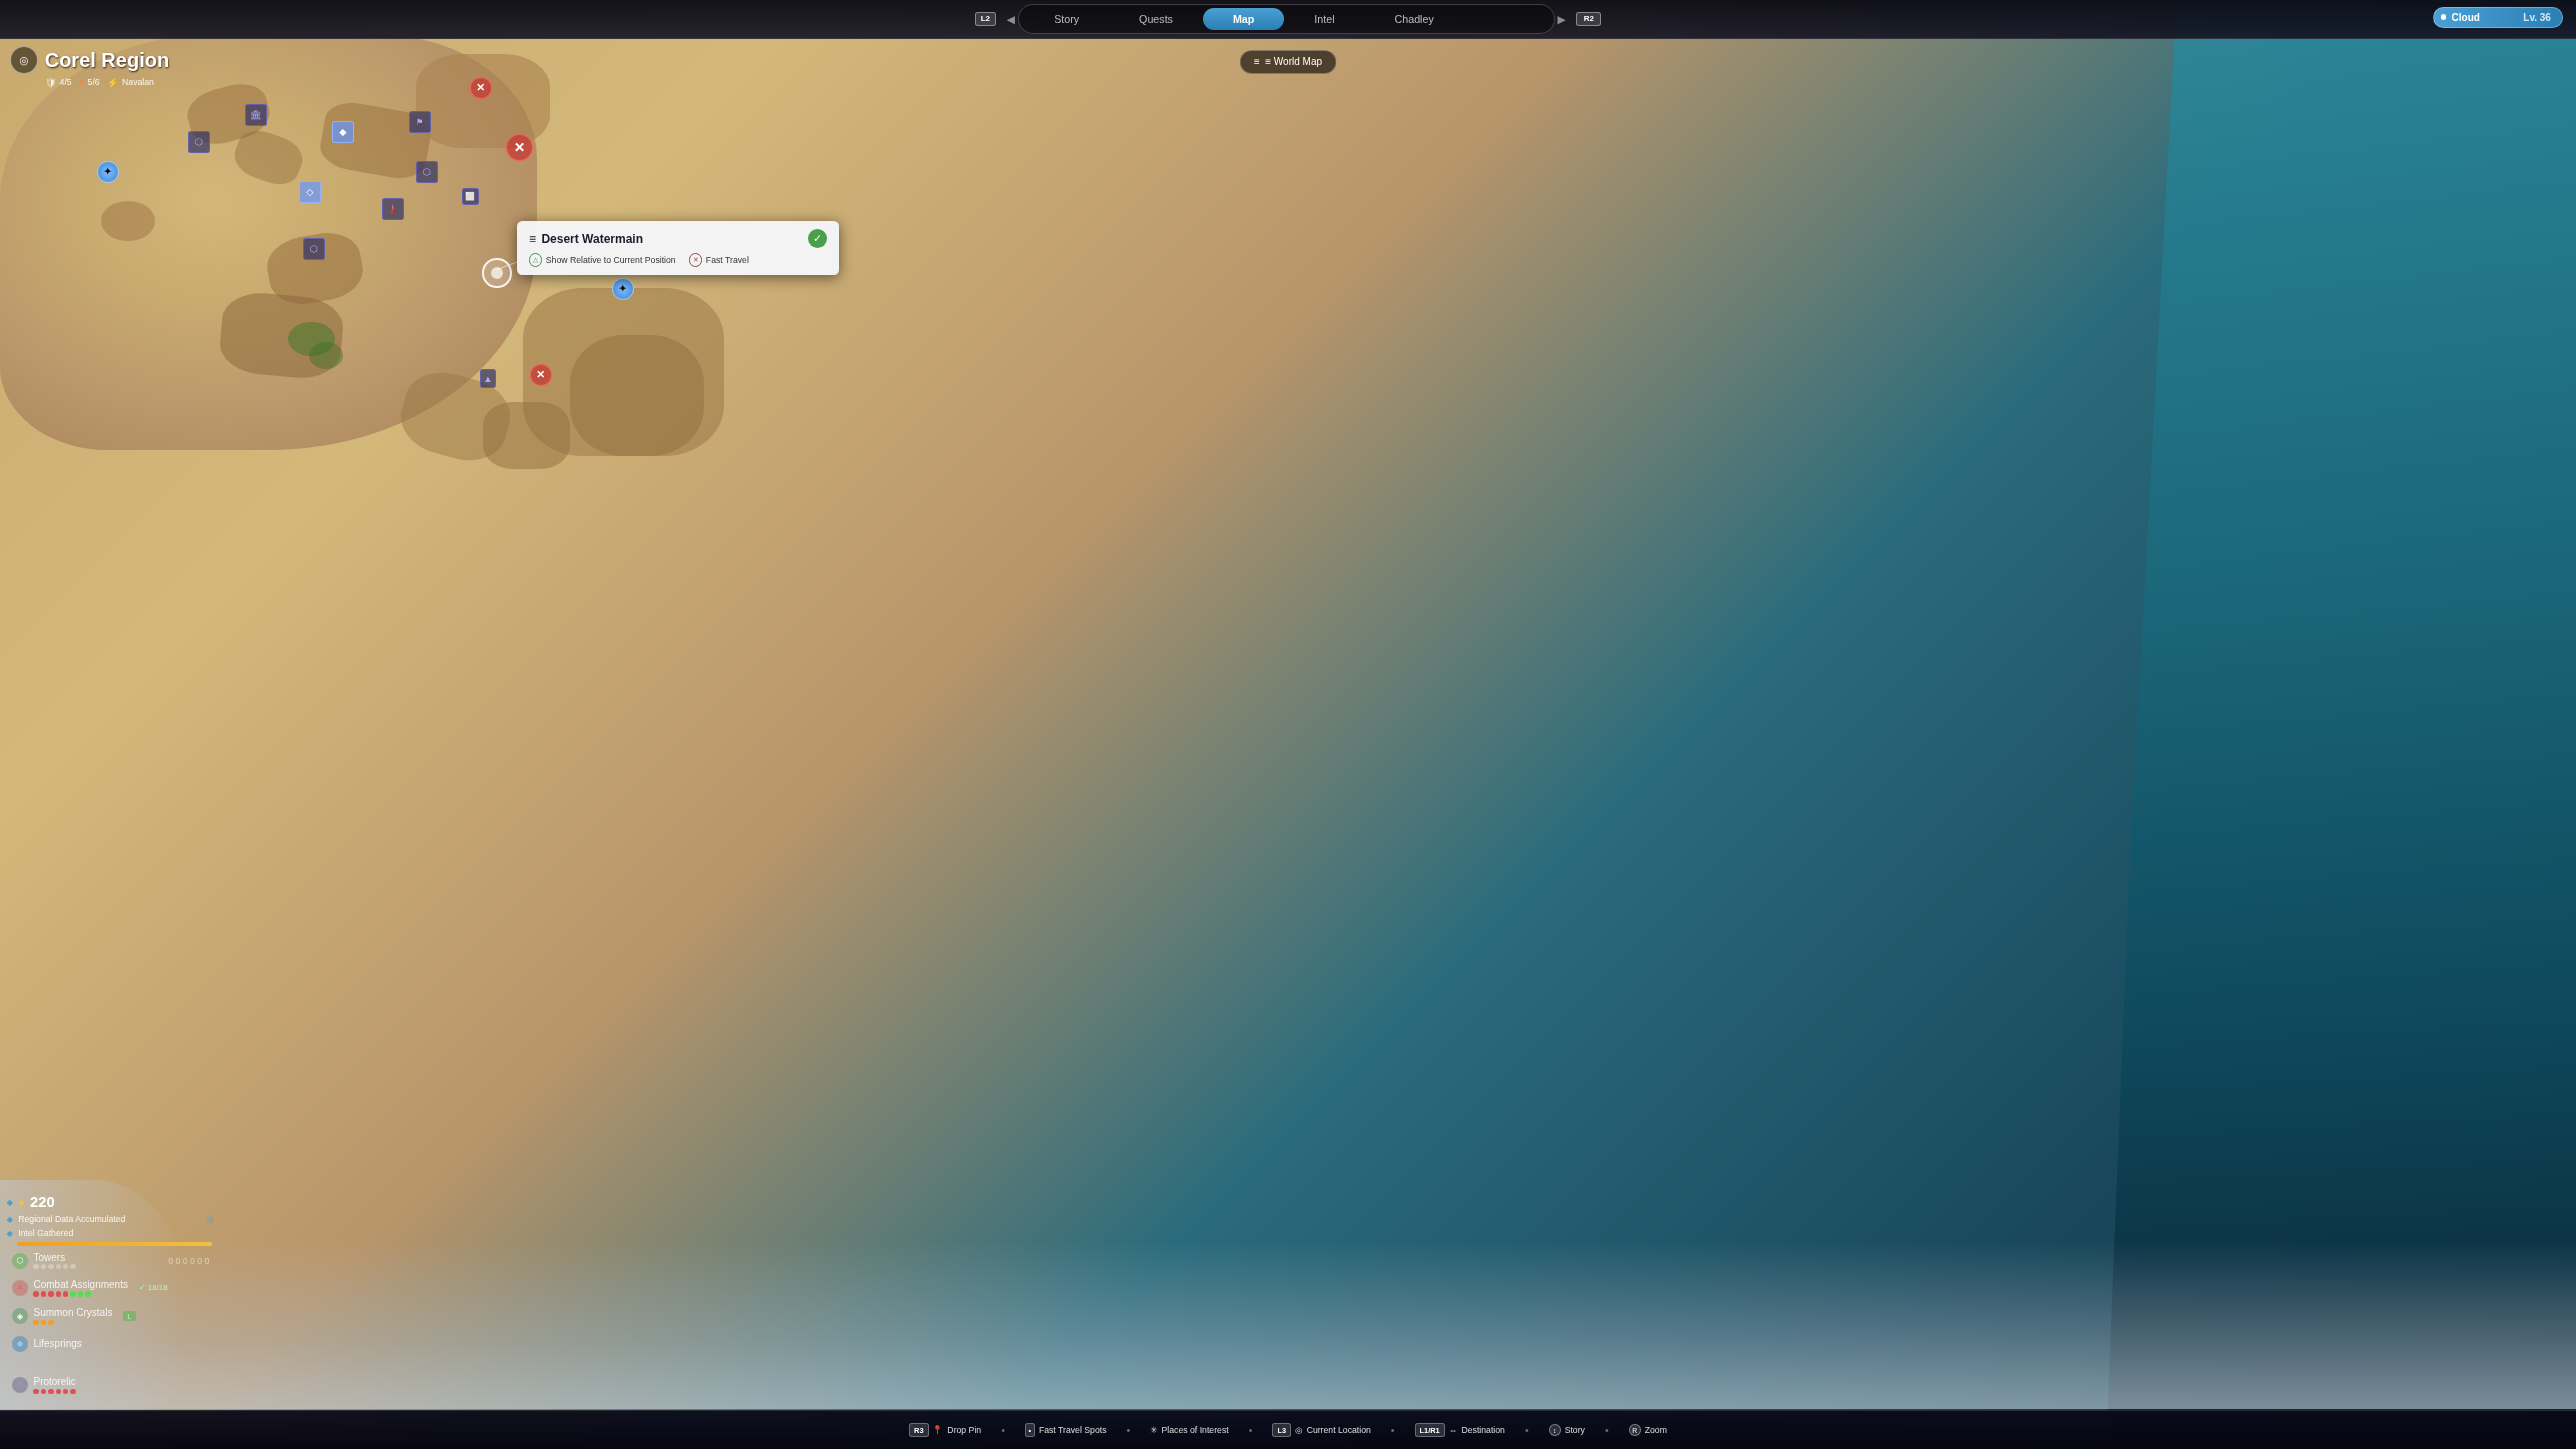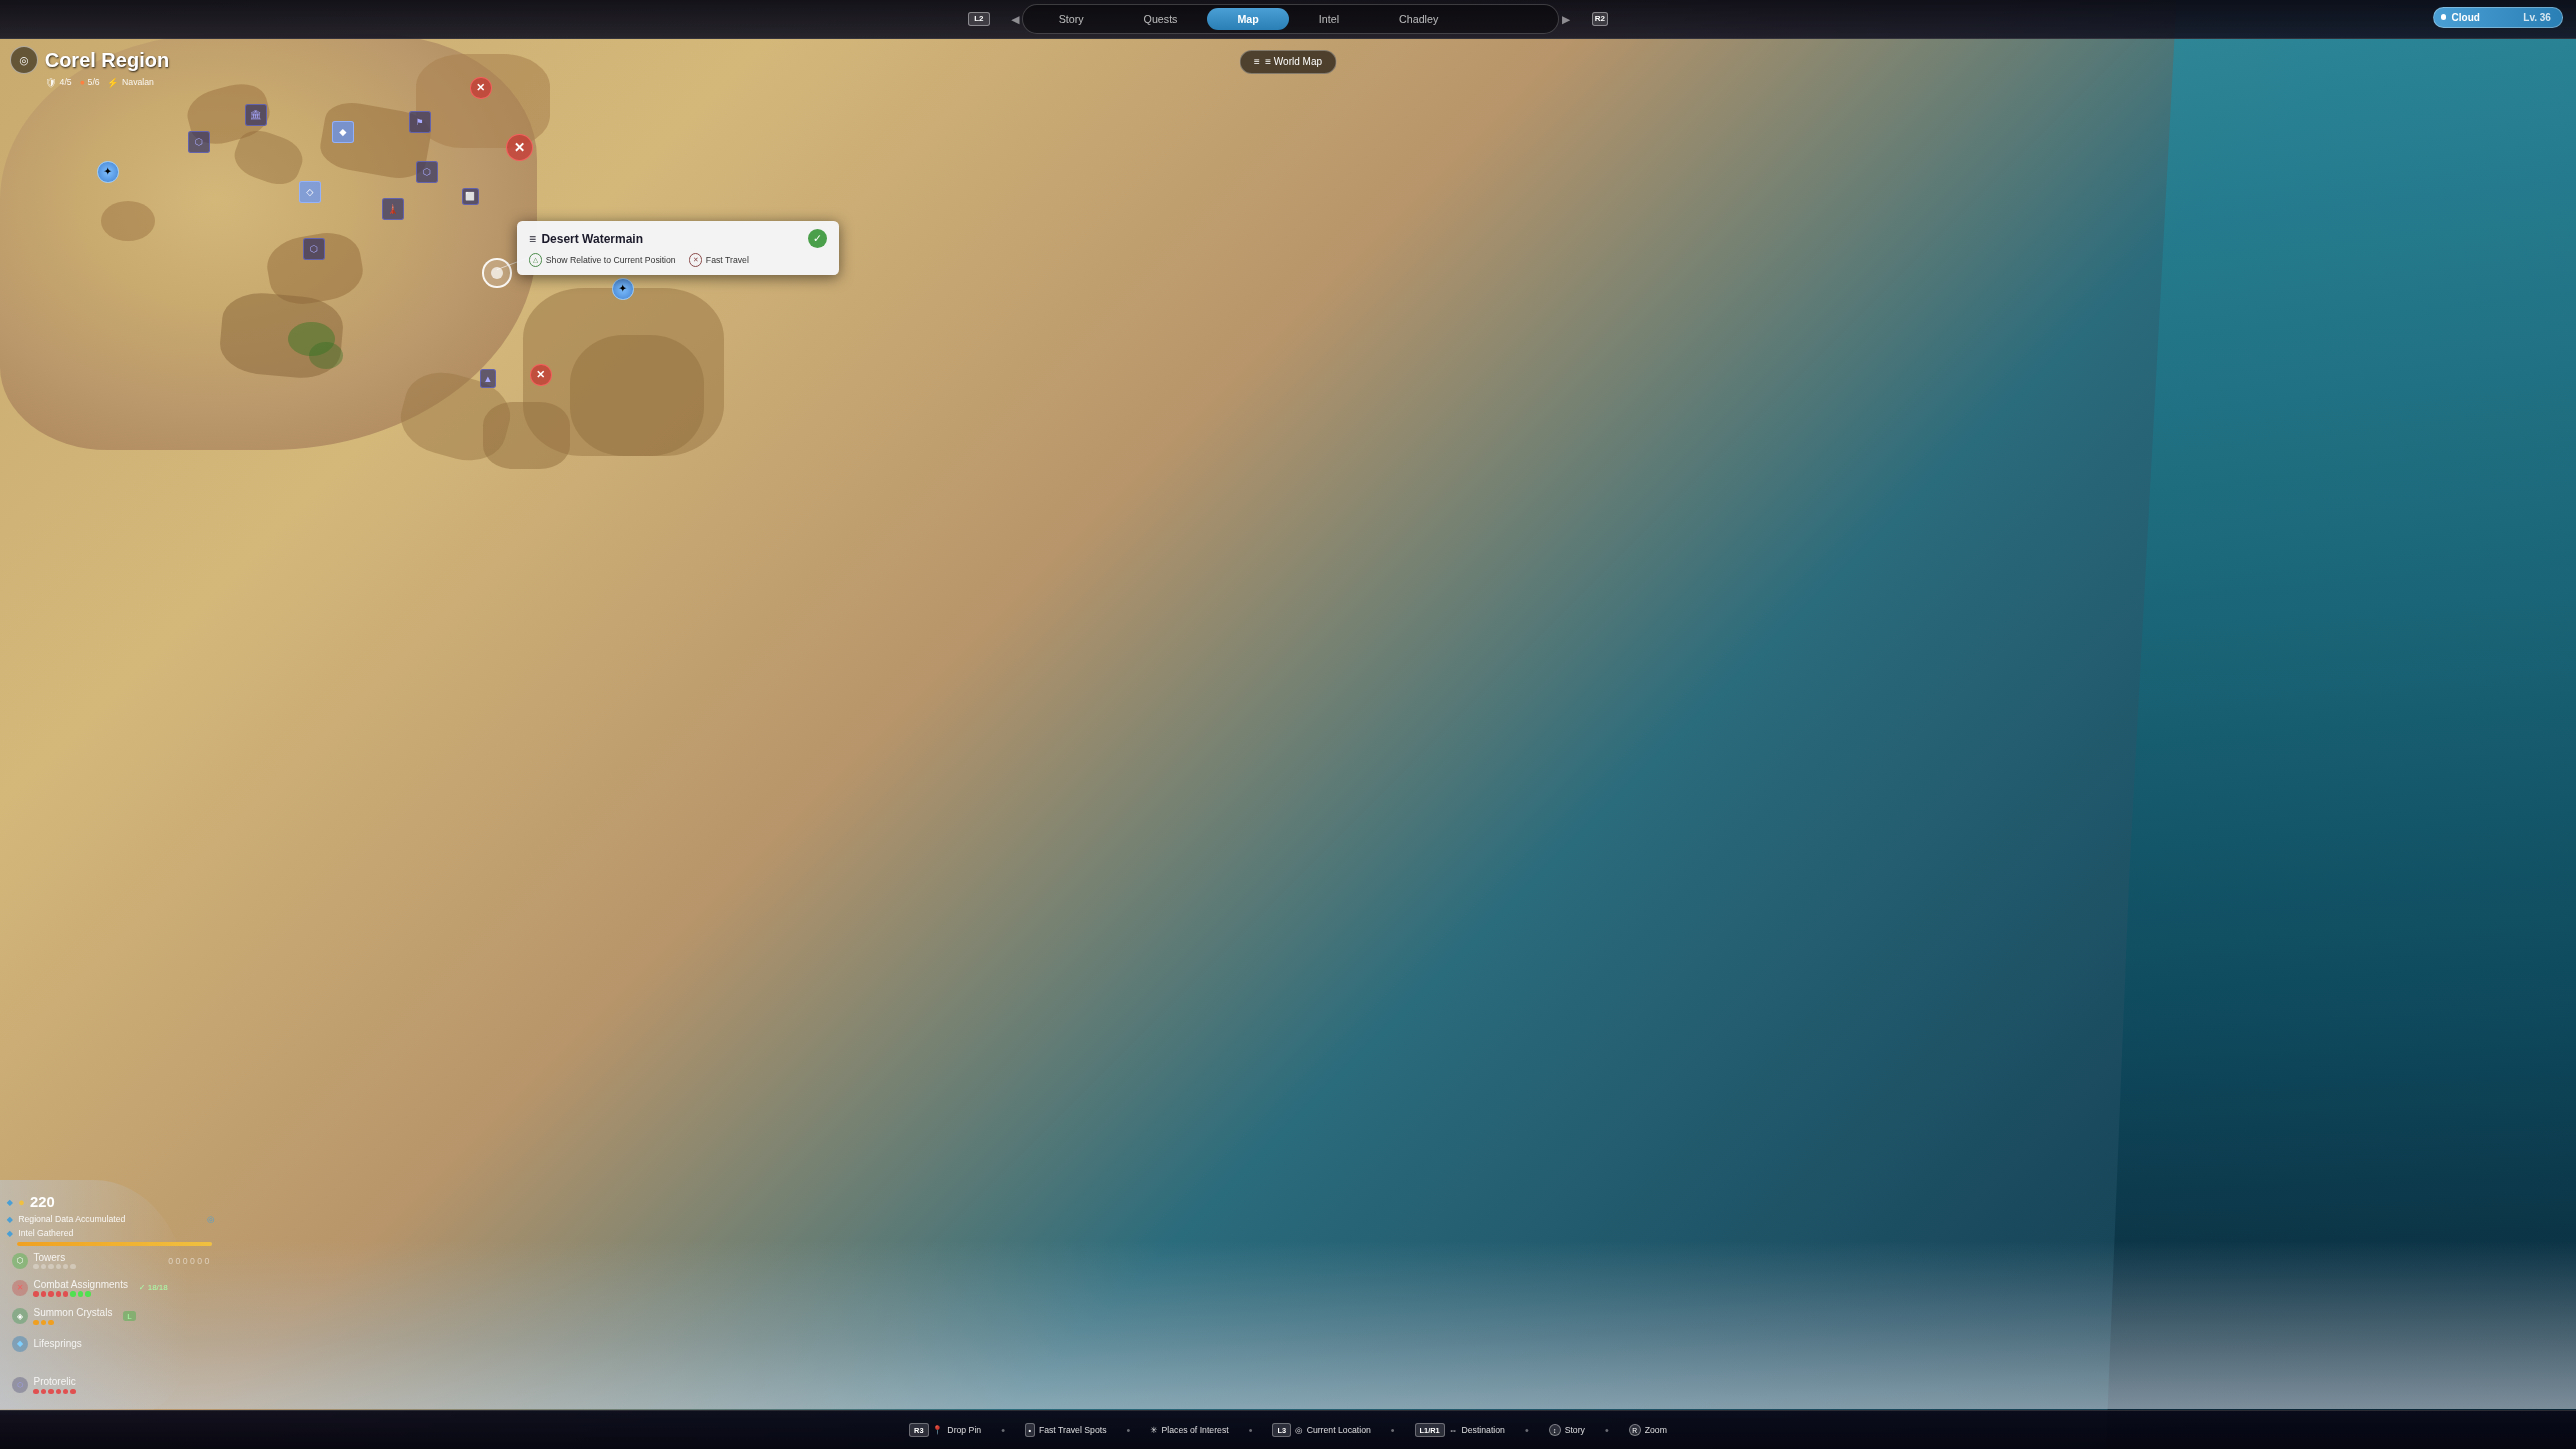--- a/index.html
+++ b/index.html
@@ -108,21 +108,21 @@
       display: inline-flex;
       align-items: center;
       justify-content: center;
       width: 14.8px; height: 14.8px;
       border-radius: 50%;
       background: rgba(255,255,255,0.15);
       border: 0.7px solid rgba(255,255,255,0.4);
       color: white;
       font-size: 8px;
       font-weight: bold;
-      margin: 0 19px;
+      margin: 0 8px;
     }
 
     
     #char-indicator {
       position: absolute;
       top: 6.7px; right: 13.4px;
       display: flex;
       align-items: center;
       gap: 5.4px;
       background: linear-gradient(to right, #4a9fd4, #2a7fb4);
@@ -597,21 +597,21 @@
   <div class="nav-tabs">
     <div class="nav-tab">Story</div>
     <div class="nav-tab">Quests</div>
     <div class="nav-tab active">Map</div>
     <div class="nav-tab">Intel</div>
     <div class="nav-tab">Chadley</div>
   </div>
 
   <div style="color:rgba(255,255,255,0.5);font-size:10.7px;padding:0 2.7px;">▶</div>
 
-  <div class="controller-btn" style="width:16px;height:14.8px;border-radius:2.7px;background:rgba(255,255,255,0.15);border:0.7px solid rgba(255,255,255,0.4);font-size:8px;display:flex;align-items:center;justify-content:center;">R2</div>
+  <div class="controller-btn" style="width:25px;height:14.8px;border-radius:2.7px;background:rgba(255,255,255,0.15);border:0.7px solid rgba(255,255,255,0.4);font-size:8px;display:flex;align-items:center;justify-content:center;">R2</div>
 </div>
 
 <div id="char-indicator">
   <div class="char-dot"></div>
   <span>Cloud</span>
   <span style="font-size:10px;opacity:0.8;margin-left:38px;">Lv. 36</span>
 </div>
 
 <div id="region-header">
   <div class="region-title-row">

